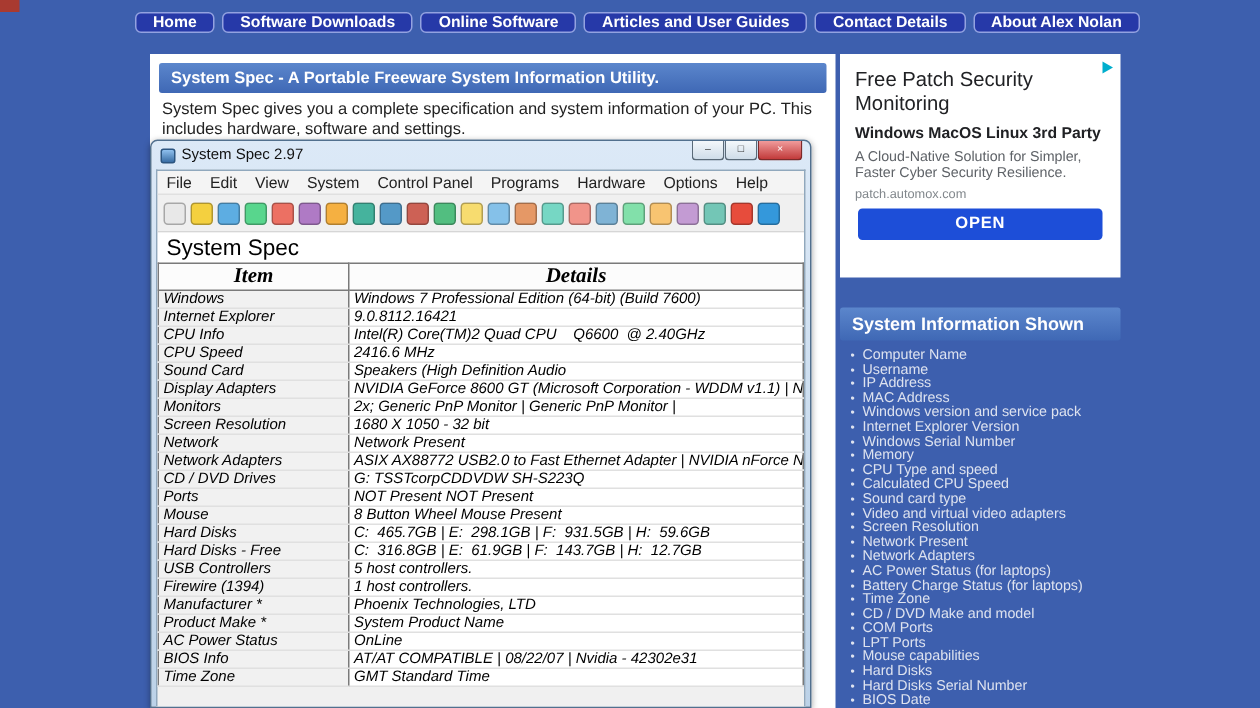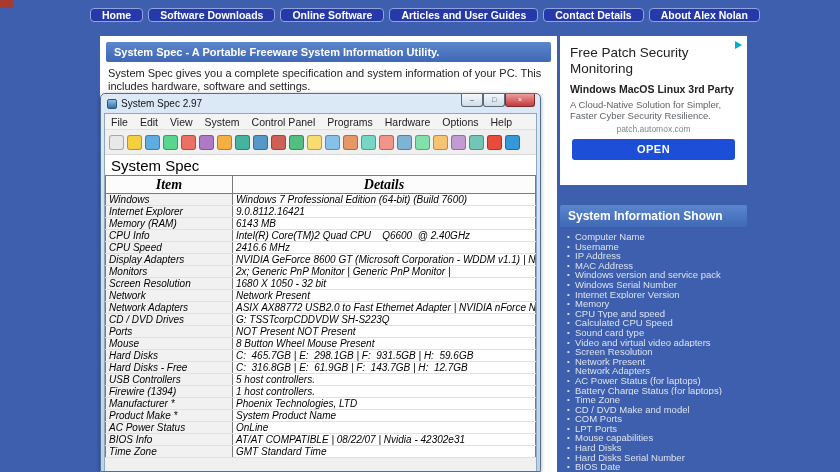--- a/index.html
+++ b/index.html
@@ -72,21 +72,21 @@
   td.details-cell { background:#fff; }
 
   
   .ad { position:absolute; left:560px; top:36px; width:187px; height:149px; background:#fff; padding:9px 10px; }
   .adchoices { position:absolute; top:3px; right:3px; width:12px; height:12px; cursor:pointer; }
   .adchoices:before { content:""; position:absolute; left:3px; top:2px;
     border-left:7px solid #00aecd; border-top:4px solid transparent; border-bottom:4px solid transparent; }
   .ad-title { font-size:13.5px; line-height:16px; color:#202124; width:130px; }
   .ad-sub { font-size:10.5px; font-weight:bold; color:#202124; margin-top:6px; }
   .ad-body { font-size:9.5px; line-height:11px; color:#5f6368; margin-top:4px; }
-  .ad-domain { font-size:8.5px; color:#80868b; margin-top:3px;text-align:center; }
+  .ad-domain { font-size:8.5px; color:#80868b; margin-top:3px; }
   .ad-cta {
     margin:5px auto 0; width:163px; height:21px; border-radius:3px;
     background:#1d4ed8; color:#fff; font-size:11px; font-weight:bold; letter-spacing:.5px;
     text-align:center; line-height:21px; cursor:pointer;
   }
 
   
   .sb-header {
     position:absolute; left:560px; top:205px; width:187px; height:22px; border-radius:2px;
     background:linear-gradient(#5b86cc,#3f68b5); color:#fff; font-weight:bold; font-size:12px;
@@ -216,35 +216,35 @@
             <tr>
               <td class="item-cell">Windows</td>
               <td class="details-cell">Windows 7 Professional Edition (64-bit) (Build 7600)</td>
             </tr>
 
             <tr>
               <td class="item-cell">Internet Explorer</td>
               <td class="details-cell">9.0.8112.16421</td>
             </tr>
 
-            <tr>
-              <td class="item-cell">Memory (RAM)</td>
-              <td class="details-cell">6143 MB</td>
-            </tr>
 
             <tr>
               <td class="item-cell">CPU Info</td>
               <td class="details-cell">Intel(R) Core(TM)2 Quad CPU    Q6600  @ 2.40GHz</td>
             </tr>
 
             <tr>
               <td class="item-cell">CPU Speed</td>
               <td class="details-cell">2416.6 MHz</td>
             </tr>
 
+            <tr>
+              <td class="item-cell">Sound Card</td>
+              <td class="details-cell">Speakers (High Definition Audio</td>
+            </tr>
 
             <tr>
               <td class="item-cell">Display Adapters</td>
               <td class="details-cell">NVIDIA GeForce 8600 GT (Microsoft Corporation - WDDM v1.1) | NVIDIA Ge</td>
             </tr>
 
             <tr>
               <td class="item-cell">Monitors</td>
               <td class="details-cell">2x; Generic PnP Monitor | Generic PnP Monitor |</td>
             </tr>
@@ -344,23 +344,23 @@
     <div class="sb-item">Computer Name</div>
 
     <div class="sb-item">Username</div>
 
     <div class="sb-item">IP Address</div>
 
     <div class="sb-item">MAC Address</div>
 
     <div class="sb-item">Windows version and service pack</div>
 
+    <div class="sb-item">Internet Explorer Version</div>
+
     <div class="sb-item">Windows Serial Number</div>
-
-    <div class="sb-item">Internet Explorer Version</div>
 
     <div class="sb-item">Memory</div>
 
     <div class="sb-item">CPU Type and speed</div>
 
     <div class="sb-item">Calculated CPU Speed</div>
 
     <div class="sb-item">Sound card type</div>
 
     <div class="sb-item">Video and virtual video adapters</div>

